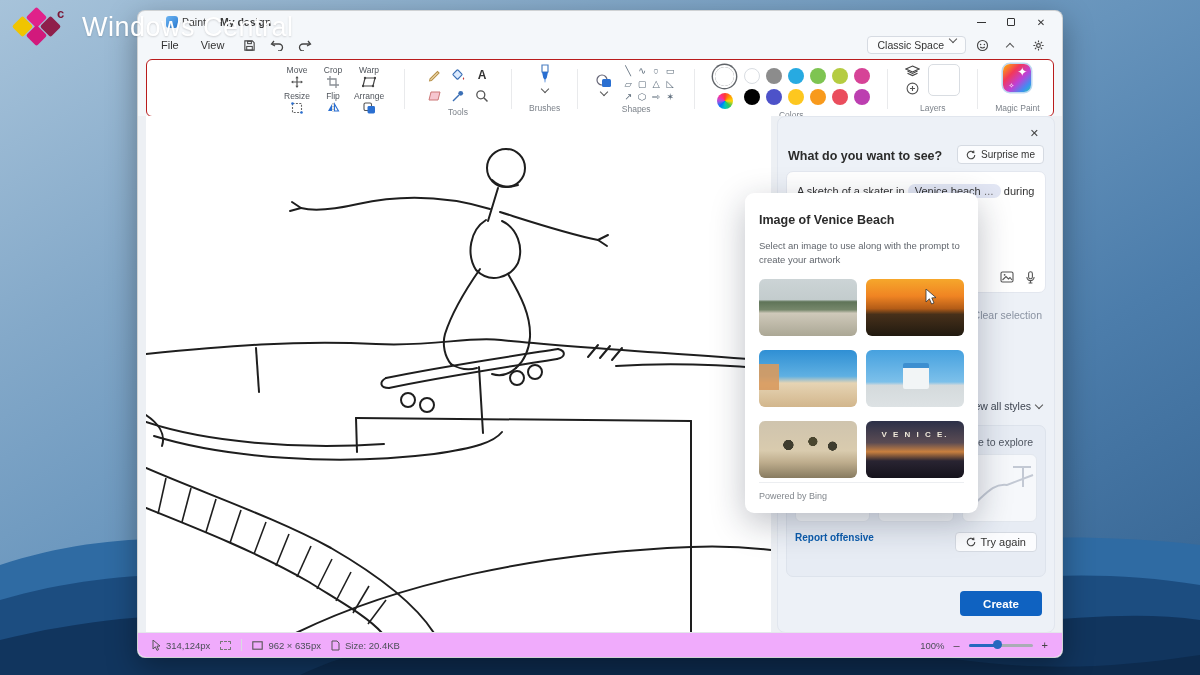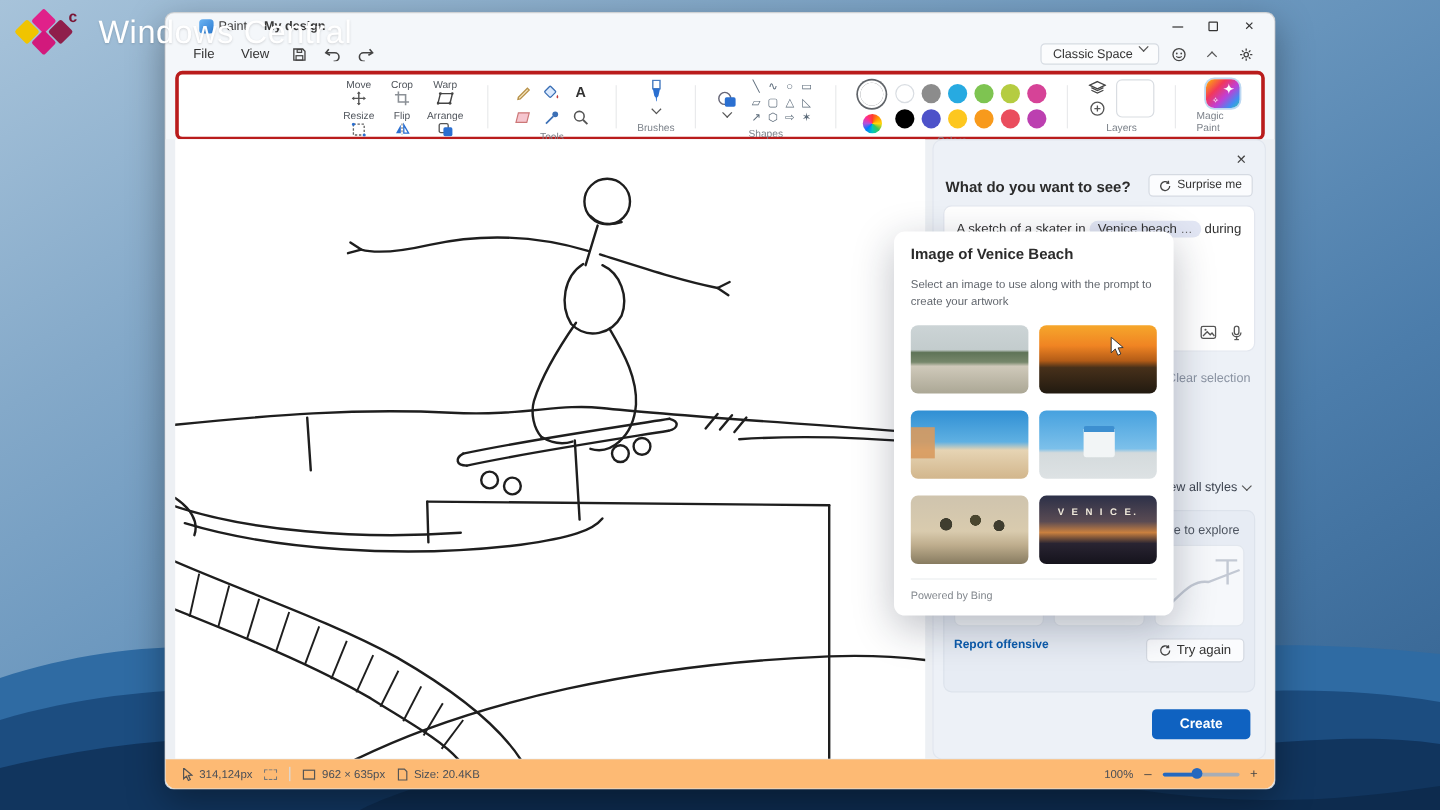--- a/index.html
+++ b/index.html
@@ -34,21 +34,21 @@
 
   .menubar { height:24px; display:flex; align-items:center; gap:4px; padding:0 12px 0 14px; }
   .menu-item { font-size:11px; color:#333; padding:2px 9px; border-radius:4px; }
   .mb-icon { width:24px; height:18px; display:flex; align-items:center; justify-content:center; border-radius:4px; }
   .mb-spacer { flex:1; }
   .theme-btn { display:flex; gap:6px; border:1px solid #d6dbe2; background:#fbfcfd; border-radius:4px; padding:2px 9px; font-size:10.5px; color:#333; }
   .chev { width:6px; height:6px; border-right:1.4px solid #555; border-bottom:1.4px solid #555; transform:rotate(45deg); margin-top:-3px; }
   .chev.up { transform:rotate(-135deg); margin-top:3px; }
 
   
-  .ribbon { margin:2px 8px 0 8px; height:58px; background:#ffffff; border:3px solid #b91c1c; border-radius:6px;
+  .ribbon { margin:2px 8px 0 8px; height:58px; background:#ffffff; border:1px solid #b91c1c; border-radius:6px;
     display:flex; align-items:center; padding:4px 10px 2px 132px; gap:15px; }
   .vsep { width:1px; align-self:stretch; margin:5px 2px; background:#e9eaec; }
   .rgroup { display:flex; flex-direction:column; align-items:center; height:100%; justify-content:space-between; padding-bottom:1px; }
   .rgroup-label { font-size:8.5px; color:#7c828a; padding-top:1px; }
   .tgrid { display:grid; grid-template-columns:repeat(3,36px); grid-template-rows:26px 26px; }
   .tcell { display:flex; flex-direction:column; align-items:center; justify-content:center; gap:1px; }
   .tcell-label { font-size:8.5px; color:#50555c; }
   .tools-grid { display:grid; grid-template-columns:repeat(3,24px); grid-template-rows:21px 21px; place-items:center; }
   .letterA { font-size:12px; color:#333; font-weight:bold; }
   .drop-col { display:flex; flex-direction:column; align-items:center; gap:3px; }
@@ -92,35 +92,35 @@
   .explore-hint { text-align:right; font-size:10.5px; color:#4e5560; padding:2px 4px 6px 0; }
   .result-thumbs { display:flex; gap:8px; }
   .result-thumb { flex:1; height:68px; background:#f6f8fb; border:1px solid #e2e7ee; border-radius:6px; overflow:hidden; }
   .results-bottom { display:flex; align-items:flex-start; justify-content:space-between; margin-top:10px; }
   .report-link { font-size:10px; font-weight:bold; color:#0b5cad; }
   .try-again-btn { display:flex; align-items:center; gap:5px; background:#fbfcfe; border:1px solid #d5dae2; border-radius:4px; padding:3px 10px; font-size:11px; color:#333; }
   .create-btn { position:absolute; right:12px; top:474px; width:82px; height:25px; background:#0f62c1; color:#fff;
     border-radius:4px; display:flex; align-items:center; justify-content:center; font-size:11.5px; font-weight:bold; }
 
   
-  .statusbar { position:absolute; left:0; right:0; bottom:0; height:25px; background:#fdba74; border-top:1px solid #e4e7eb;
+  .statusbar { position:absolute; left:0; right:0; bottom:0; height:25px; background:#f0abfc; border-top:1px solid #e4e7eb;
     border-radius:0 0 8px 8px; display:flex; align-items:center; padding:0 14px; gap:10px; font-size:9.5px; color:#4a4f57; }
   .sb-sep { width:1px; height:12px; background:#d8dbe0; }
   .sb-item { display:flex; align-items:center; gap:5px; }
   .sel-rect { width:11px; height:9px; border:1px dashed #777; border-radius:1px; }
   .sb-right { margin-left:auto; display:flex; align-items:center; gap:9px; }
   .zoom-slider { position:relative; width:64px; height:10px; }
   .zs-track { position:absolute; left:0; right:0; top:4px; height:3px; background:#a8adb5; border-radius:2px; }
   .zs-fill { position:absolute; left:0; width:45%; top:4px; height:3px; background:#2568bf; border-radius:2px; }
   .zs-thumb { position:absolute; left:calc(45% - 4px); top:0; width:9px; height:9px; background:#2568bf; border-radius:50%; }
   .zs-btn { font-size:11px; color:#444; }
 
   
   .popup { position:absolute; left:745px; top:193px; width:233px; height:320px; z-index:40;
-    background:#fff; border-radius:9px; box-shadow:0 10px 34px rgba(20,30,50,.28); padding:8px 14px; }
+    background:#fff; border-radius:9px; box-shadow:0 10px 34px rgba(20,30,50,.28); padding:16px 14px; }
   .popup-title { font-size:12.5px; font-weight:bold; color:#2b2b2b; margin-top:4px; }
   .popup-sub { font-size:9.5px; color:#62676e; line-height:1.45; margin-top:12px; }
   .popup-grid { display:grid; grid-template-columns:1fr 1fr; gap:14px 9px; margin-top:12px; }
   .pthumb { position:relative; height:57px; border-radius:6px; overflow:hidden; }
   .t1 { background:linear-gradient(180deg,#ccd4d6 0%,#c3cccd 36%,#5f7458 40%,#76876b 54%,#cfc9ba 60%,#aba795 100%); }
   .t2 { background:linear-gradient(180deg,#f6a72b 0%,#f08423 30%,#b35c17 52%,#47301a 62%,#211a10 100%); }
   .t3 { background:linear-gradient(180deg,#2f8fd4 0%,#5fb0e2 46%,#e6d4b4 58%,#d2b68c 100%); }
   .t4 { background:linear-gradient(180deg,#46a1df 0%,#7cc0ea 56%,#d4dadc 62%,#dde2e4 100%); }
   .t5 { background:linear-gradient(180deg,#cfc4ae 0%,#d9cbae 52%,#bfae8e 72%,#877b60 100%); }
   .t6 { background:linear-gradient(180deg,#2c3048 0%,#5a4b53 38%,#c9803f 54%,#292432 70%,#15131c 100%); }

